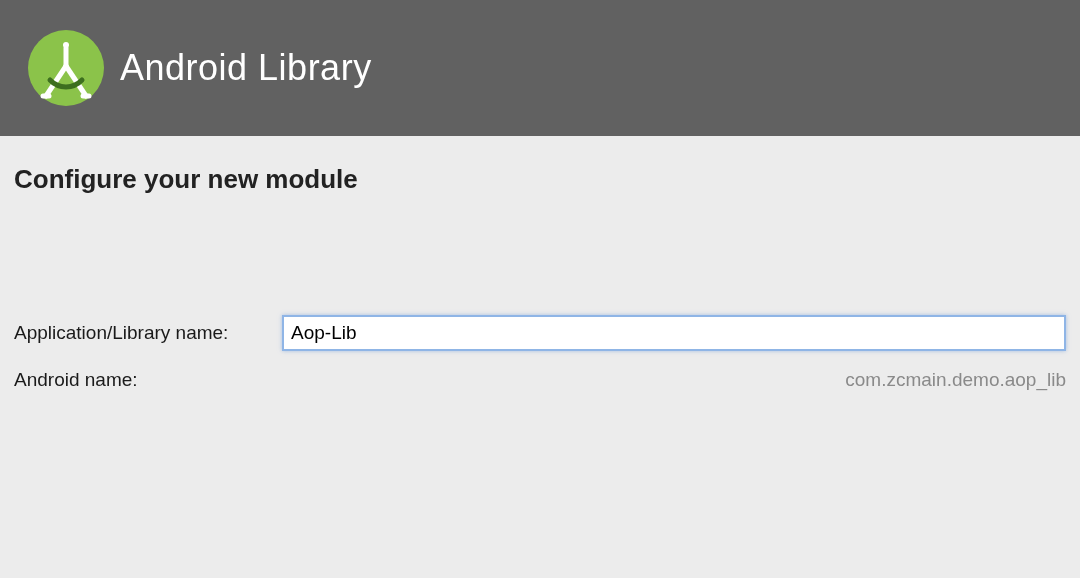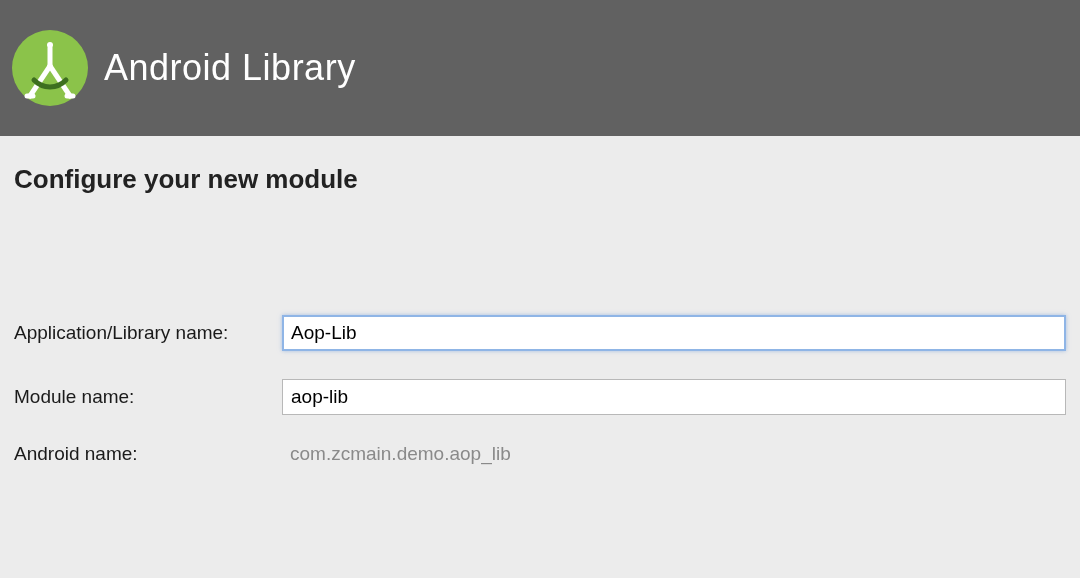--- a/index.html
+++ b/index.html
@@ -12,21 +12,21 @@
       background: #ececec;
       width: 1080px;
       height: 578px;
       overflow: hidden;
     }
     .header {
       background: #616161;
       height: 136px;
       display: flex;
       align-items: center;
-      padding-left: 10px;
+      padding-left: 26px;
     }
     .header-icon {
       width: 80px;
       height: 80px;
       flex-shrink: 0;
       margin-right: 14px;
     }
     .header-title {
       color: #ffffff;
       font-size: 36px;
@@ -38,21 +38,22 @@
     }
     .section-title {
       font-size: 26px;
       font-weight: 700;
       color: #222;
       margin-bottom: 120px;
     }
     .form-row {
       display: flex;
       align-items: center;
-      margin-bottom: 28px;
+      margin-bottom: 12px;
+      justify-content: space-between;
     }
     .form-label {
       width: 268px;
       font-size: 19px;
       color: #1a1a1a;
       flex-shrink: 0;
     }
     .form-input {
       flex: 1;
       height: 36px;
@@ -97,22 +98,18 @@
 </div>
 
 <div class="content">
   <div class="section-title">Configure your new module</div>
 
   <div class="form-row">
     <div class="form-label">Application/Library name:</div>
     <input type="text" class="form-input focused" value="Aop-Lib" style="">
   </div>
 
-  <div class="form-row">
-    <div class="form-label">Module name:</div>
-    <input type="text" class="form-input" value="aop-lib" style="">
-  </div>
 
   <div class="form-row static-row">
     <div class="form-label">Android name:</div>
     <div class="form-static">com.zcmain.demo.aop_lib</div>
   </div>
 </div>
 
 </body></html>

